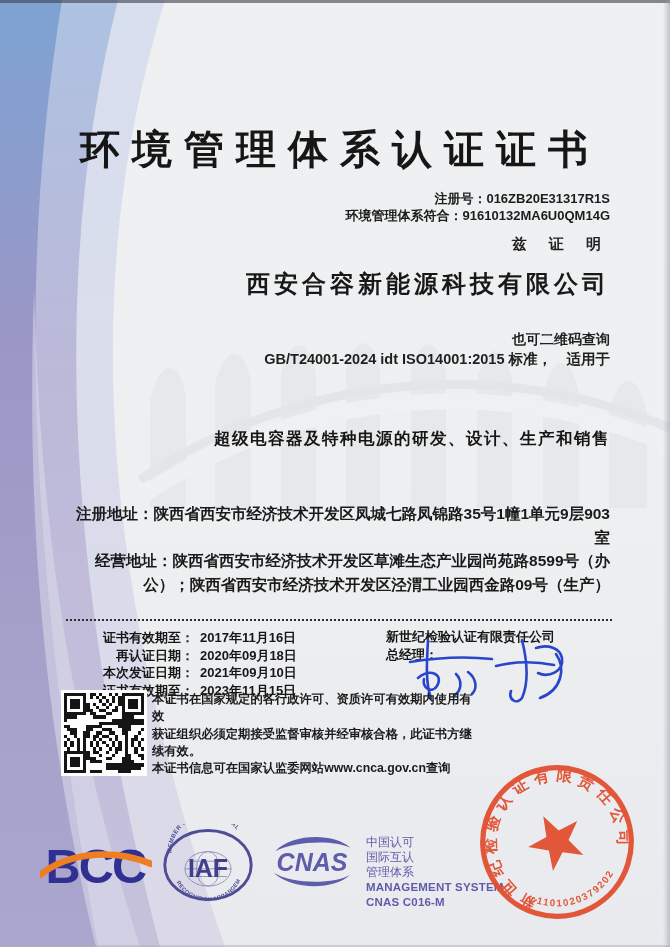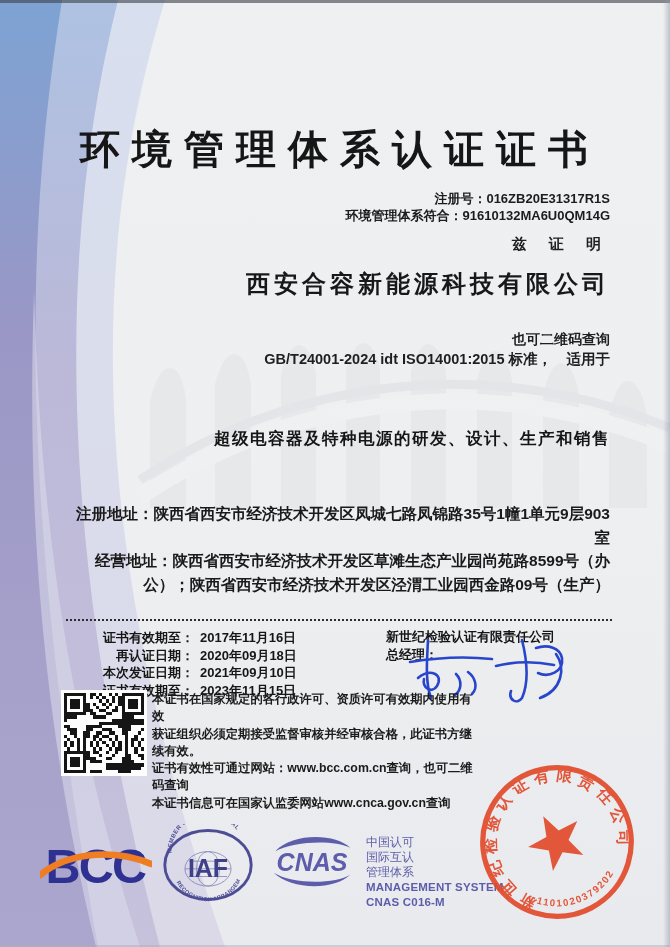--- a/index.html
+++ b/index.html
@@ -476,21 +476,20 @@
         <i style="grid-area:25/18"></i>
         <i style="grid-area:25/19"></i>
         <i style="grid-area:25/20"></i>
         <i style="grid-area:25/21"></i>
       </div>
   </div>
 
   <div class="layer notes">
     <div>本证书在国家规定的各行政许可、资质许可有效期内使用有效</div>
     <div>获证组织必须定期接受监督审核并经审核合格，此证书方继续有效。</div>
-    <div>证书有效性可通过网站：www.bcc.com.cn查询，也可二维码查询</div>
     <div>本证书信息可在国家认监委网站www.cnca.gov.cn查询</div>
   </div>
 
   <svg class="layer stamp" viewBox="0 0 170 170">
     <g transform="rotate(-28 85 85)" opacity="0.92">
       <circle cx="85" cy="85" r="76" fill="none" stroke="#e24a2b" stroke-width="5.5"></circle>
       <polygon points="85,55 92.1,75.3 113.5,75.7 96.4,88.7 102.6,109.3 85,97 67.4,109.3 73.6,88.7 56.5,75.7 77.9,75.3" fill="#e24a2b"></polygon>
       <defs>
         <path id="sealTopArc" d="M 40.5,129.5 A 63,63 0 1 1 129.5,129.5" fill="none"></path>
         <path id="sealBottomArc" d="M 34.4,127.4 A 66,66 0 0 0 135.6,127.4" fill="none"></path>

